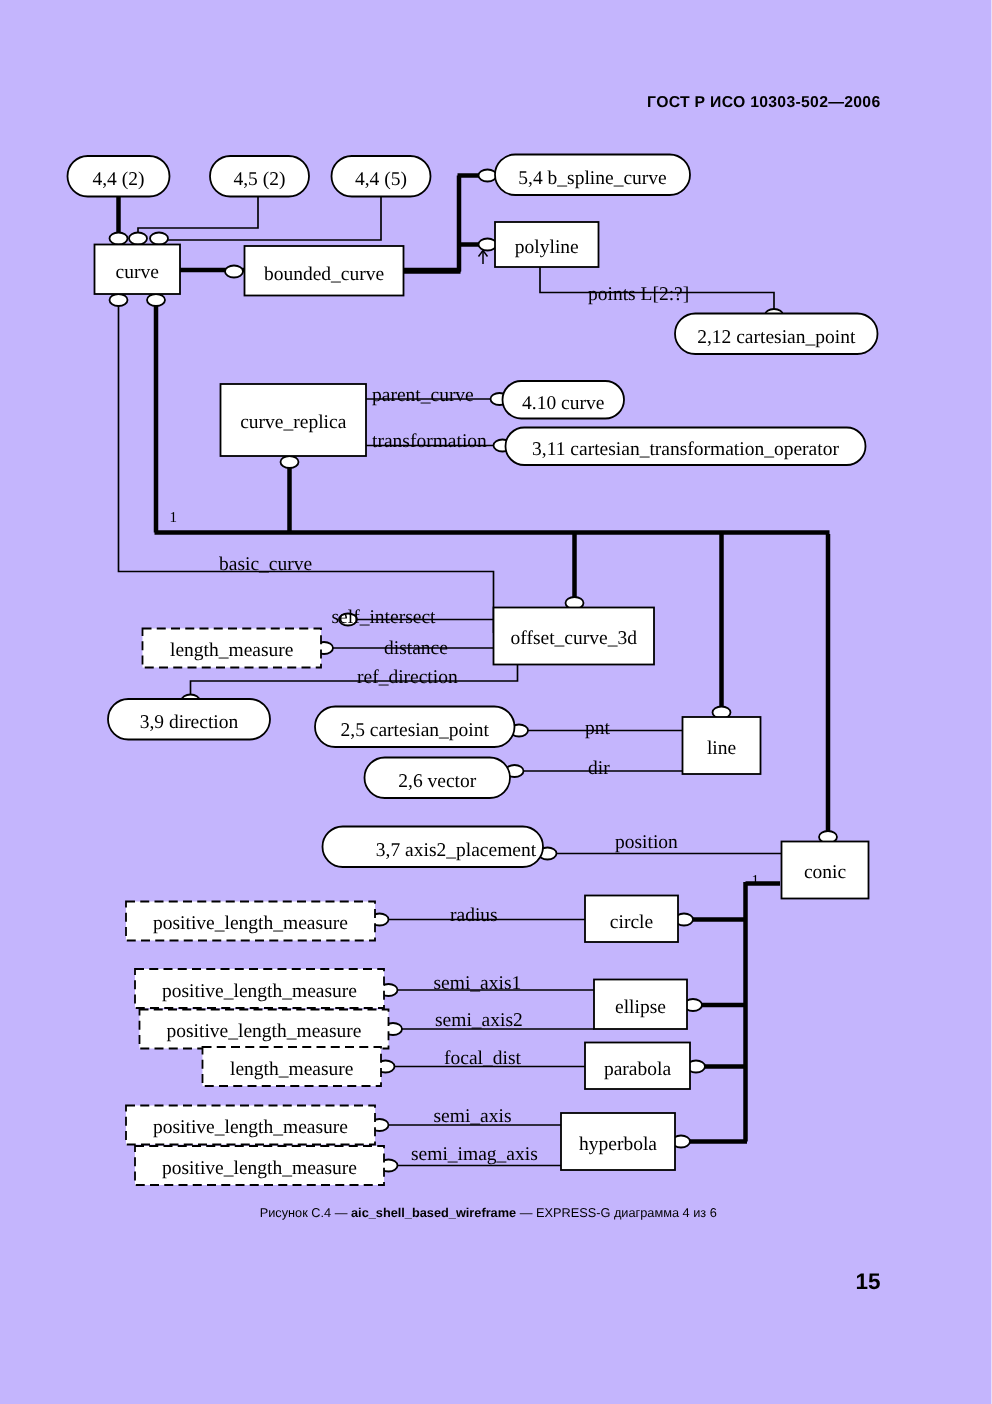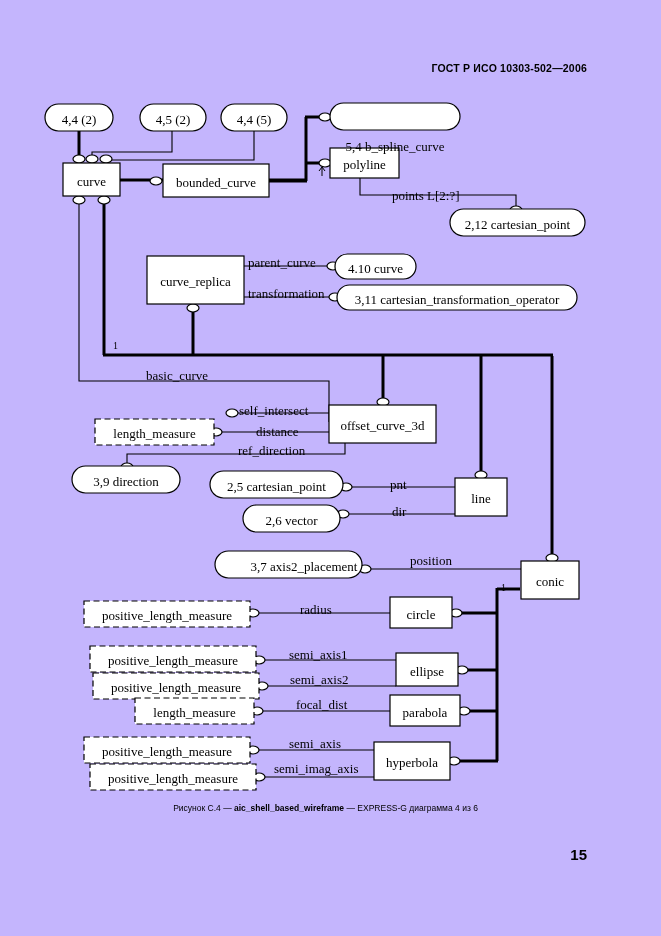--- a/index.html
+++ b/index.html
@@ -194,35 +194,35 @@
       <div class="lbl ctr" style="left: 173px; top: 660px;">positive_length_measure</div>
       <div class="lbl ctr" style="left: 176px; top: 687px;">positive_length_measure</div>
       <div class="lbl ctr" style="left: 194.5px; top: 712px;">length_measure</div>
       <div class="lbl ctr" style="left: 167px; top: 751px;">positive_length_measure</div>
       <div class="lbl ctr" style="left: 173px; top: 778px;">positive_length_measure</div>
     </div>
   <div id="txt-refs">
       <div class="lbl ctr" style="left: 79px; top: 118.5px;">4,4 (2)</div>
       <div class="lbl ctr" style="left: 173px; top: 118.5px;">4,5 (2)</div>
       <div class="lbl ctr" style="left: 254px; top: 118.5px;">4,4 (5)</div>
-      <div class="lbl ctr" style="left: 395px; top: 117.5px; margin-top: 28px;">5,4 b_spline_curve</div>
+      <div class="lbl ctr" style="left: 395px; top: 117.5px;">5,4 b_spline_curve</div>
       <div class="lbl ctr" style="left: 517.5px; top: 223.5px;">2,12 cartesian_point</div>
       <div class="lbl ctr" style="left: 375.5px; top: 267.5px;">4.10 curve</div>
       <div class="lbl ctr" style="left: 457px; top: 298.5px;">3,11 cartesian_transformation_operator</div>
       <div class="lbl ctr" style="left: 126px; top: 480.5px;">3,9 direction</div>
       <div class="lbl ctr" style="left: 276.5px; top: 485.5px;">2,5 cartesian_point</div>
       <div class="lbl ctr" style="left: 291.5px; top: 519.5px;">2,6 vector</div>
       <div class="lbl ctr" style="left: 304px; top: 565.5px;">3,7 axis2_placement</div>
     </div>
   <div id="txt-attrs">
       <div class="lbl" style="left: 392px; top: 189px;">points L[2:?]</div>
       <div class="lbl" style="left: 248px; top: 256px;">parent_curve</div>
       <div class="lbl" style="left: 248px; top: 287px;">transformation</div>
       <div class="lbl" style="left: 146px; top: 369px;">basic_curve</div>
-      <div class="lbl" style="left: 239px; top: 404px;">self_intersect</div>
+      <div class="lbl" style="left: 221px; top: 404px;">self_intersect</div>
       <div class="lbl" style="left: 256px; top: 425px;">distance</div>
       <div class="lbl" style="left: 238px; top: 444px;">ref_direction</div>
       <div class="lbl" style="left: 390px; top: 478px;">pnt</div>
       <div class="lbl" style="left: 392px; top: 505px;">dir</div>
       <div class="lbl" style="left: 410px; top: 554px;">position</div>
       <div class="lbl" style="left: 300px; top: 603px;">radius</div>
       <div class="lbl" style="left: 289px; top: 648px;">semi_axis1</div>
       <div class="lbl" style="left: 290px; top: 673px;">semi_axis2</div>
       <div class="lbl" style="left: 296px; top: 698px;">focal_dist</div>
       <div class="lbl" style="left: 289px; top: 737px;">semi_axis</div>

